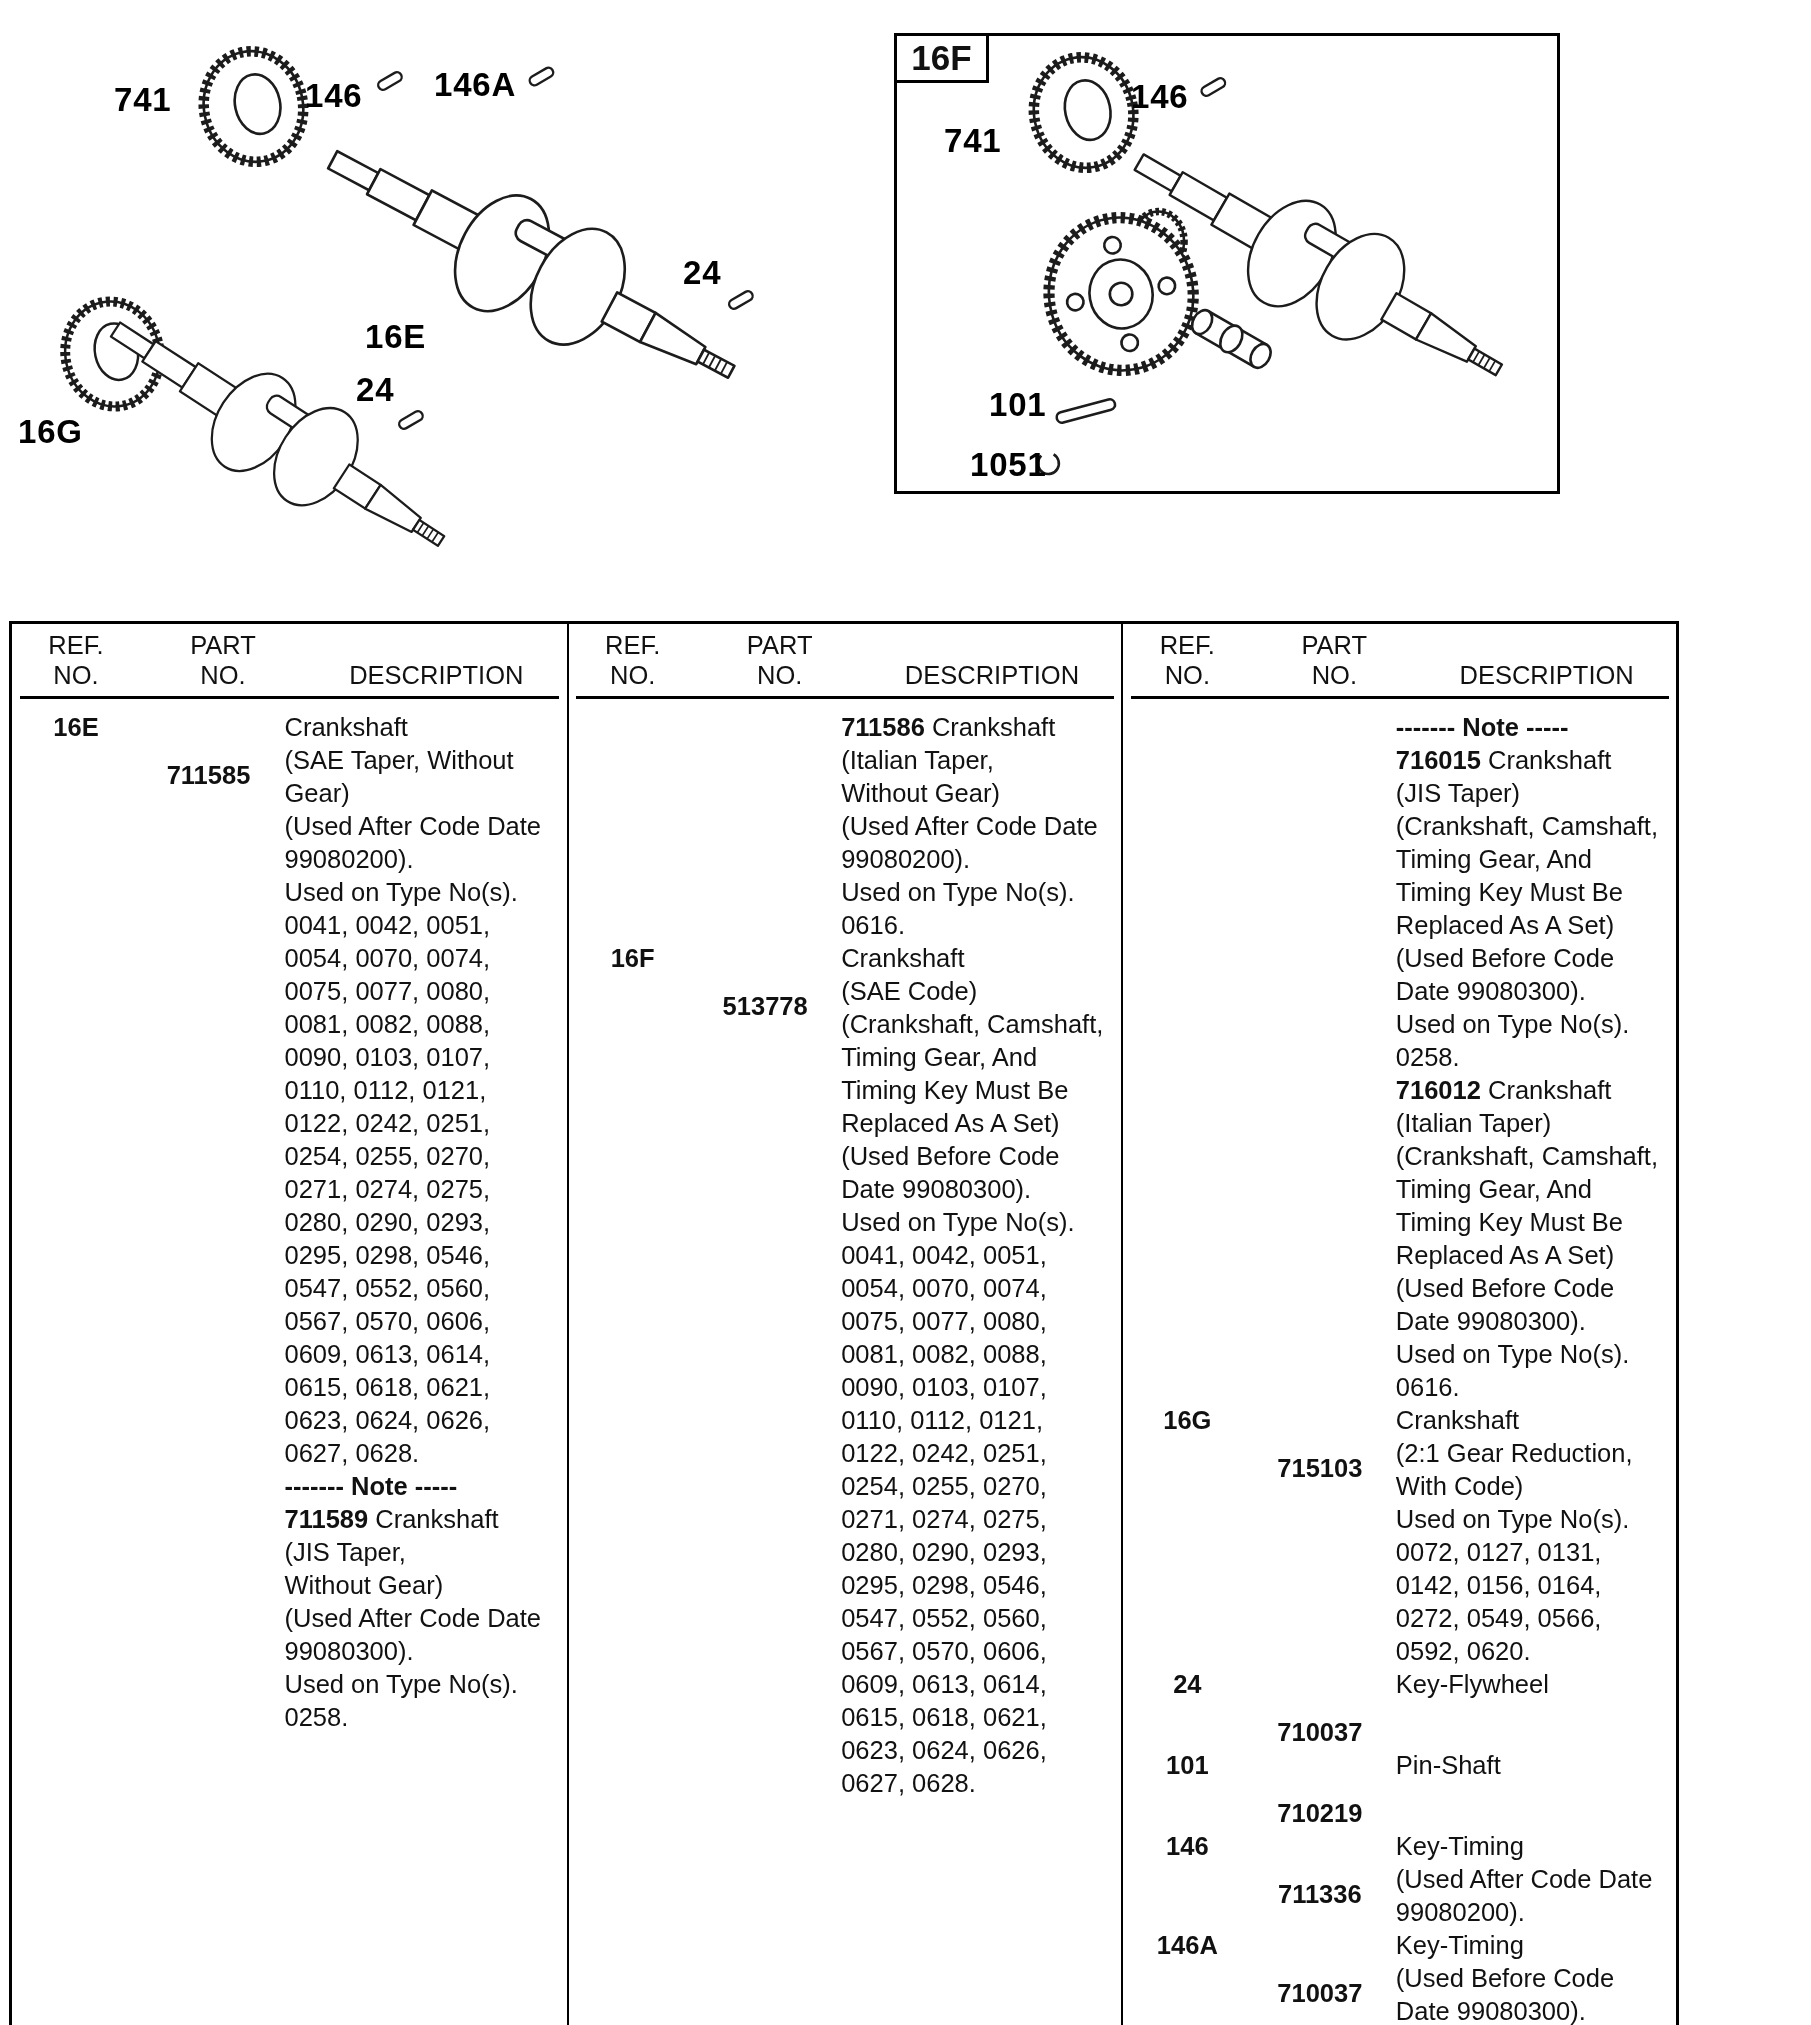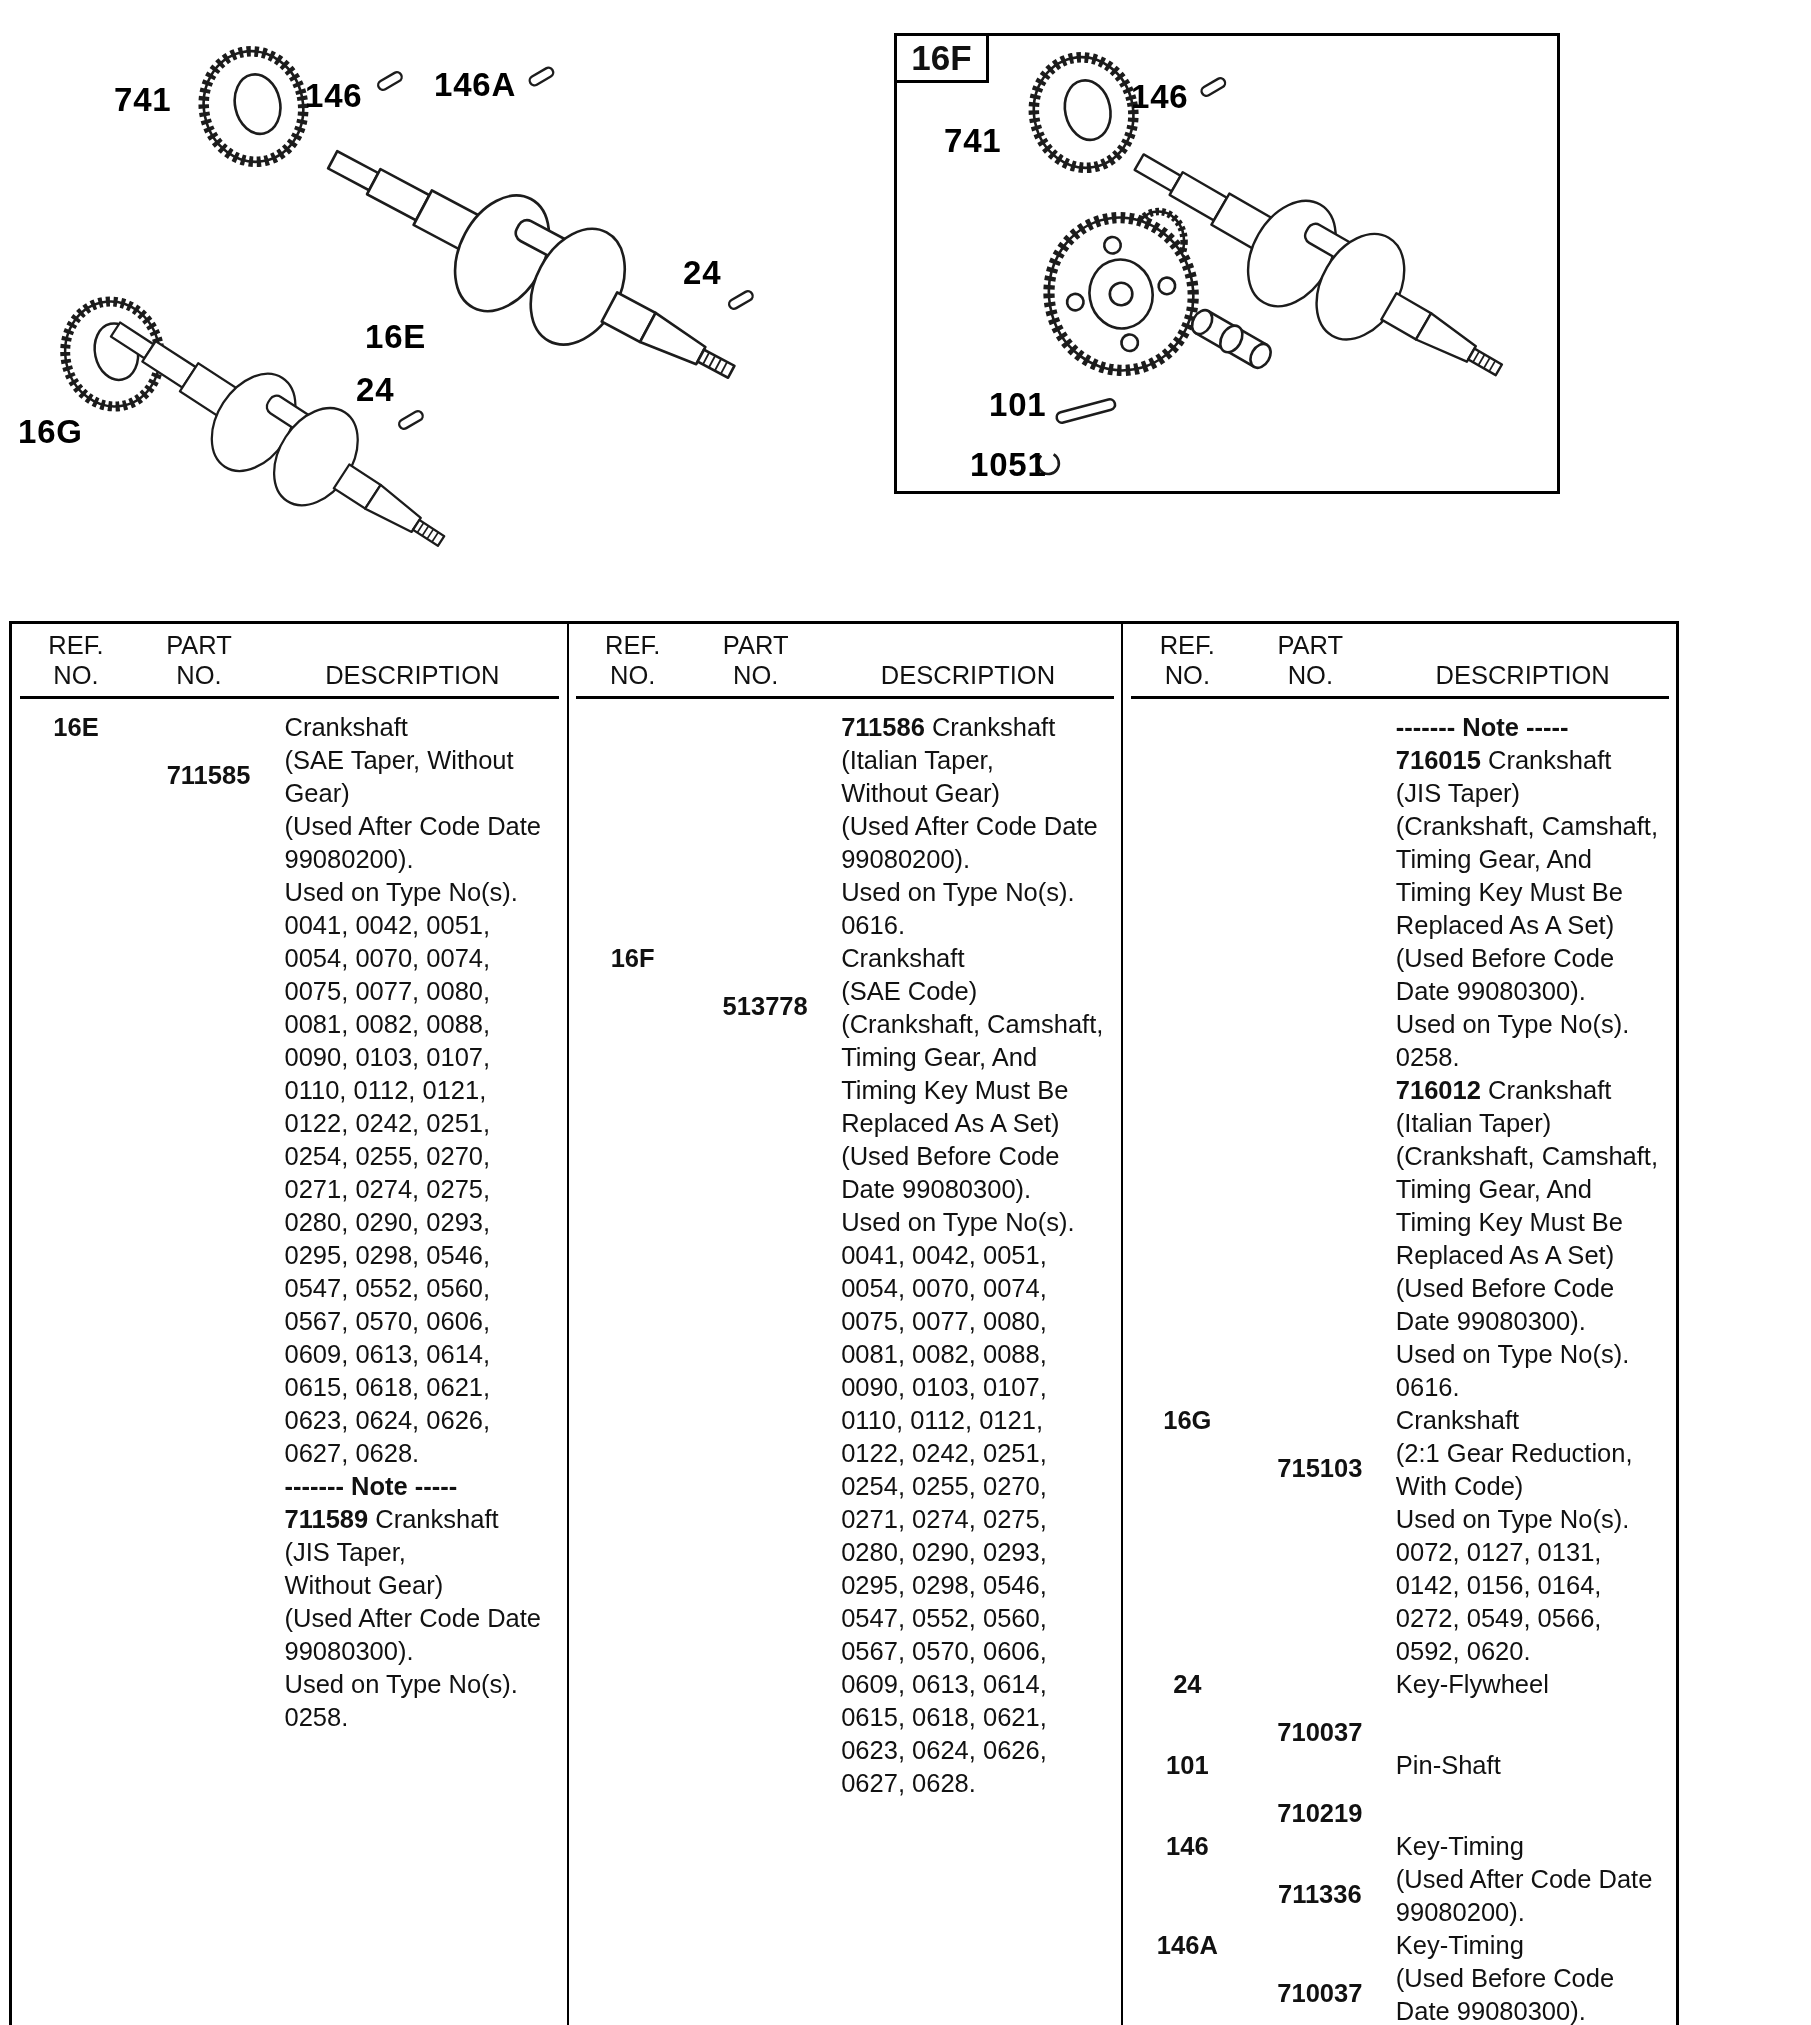--- a/index.html
+++ b/index.html
@@ -38,21 +38,21 @@
   
   .parts-table {
     position:absolute; left:9px; top:621px; width:1670px; height:1463px;
     border:3px solid #000;
     display:grid; grid-template-columns:1fr 1fr 1fr;
     font-size:25.5px; line-height:33px;
   }
   .tcol { border-left:2.3px solid #000; padding:0 7.5px; overflow:hidden; }
   .tcol:first-child { border-left:none; }
   .col-header {
-    display:grid; grid-template-columns:113px 131px 1fr; column-gap:1px;
+    display:grid; grid-template-columns:113px 131px 1fr; column-gap:25px;
     border-bottom:3.8px solid #000;
     height:75px; align-items:end; padding-bottom:6px;
   }
   .hcell { text-align:center; line-height:30px; }
   .col-body { padding-top:12px; }
   .entry-row { display:grid; grid-template-columns:113px 131px 1fr; column-gap:10.5px; }
   .cell.ref  { text-align:center; font-weight:bold; }
   .cell.part { text-align:center; font-weight:bold;margin-top:48px; }
   .cell.desc .line { white-space:nowrap; }
   .cell.desc b { font-weight:bold; }

